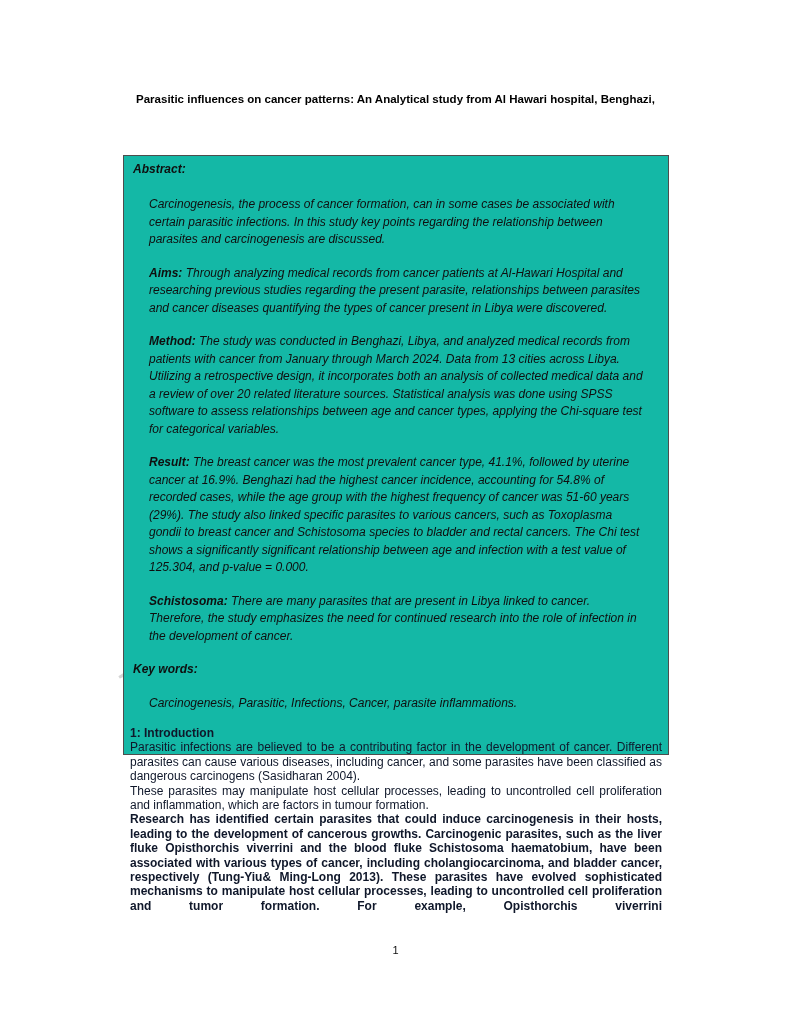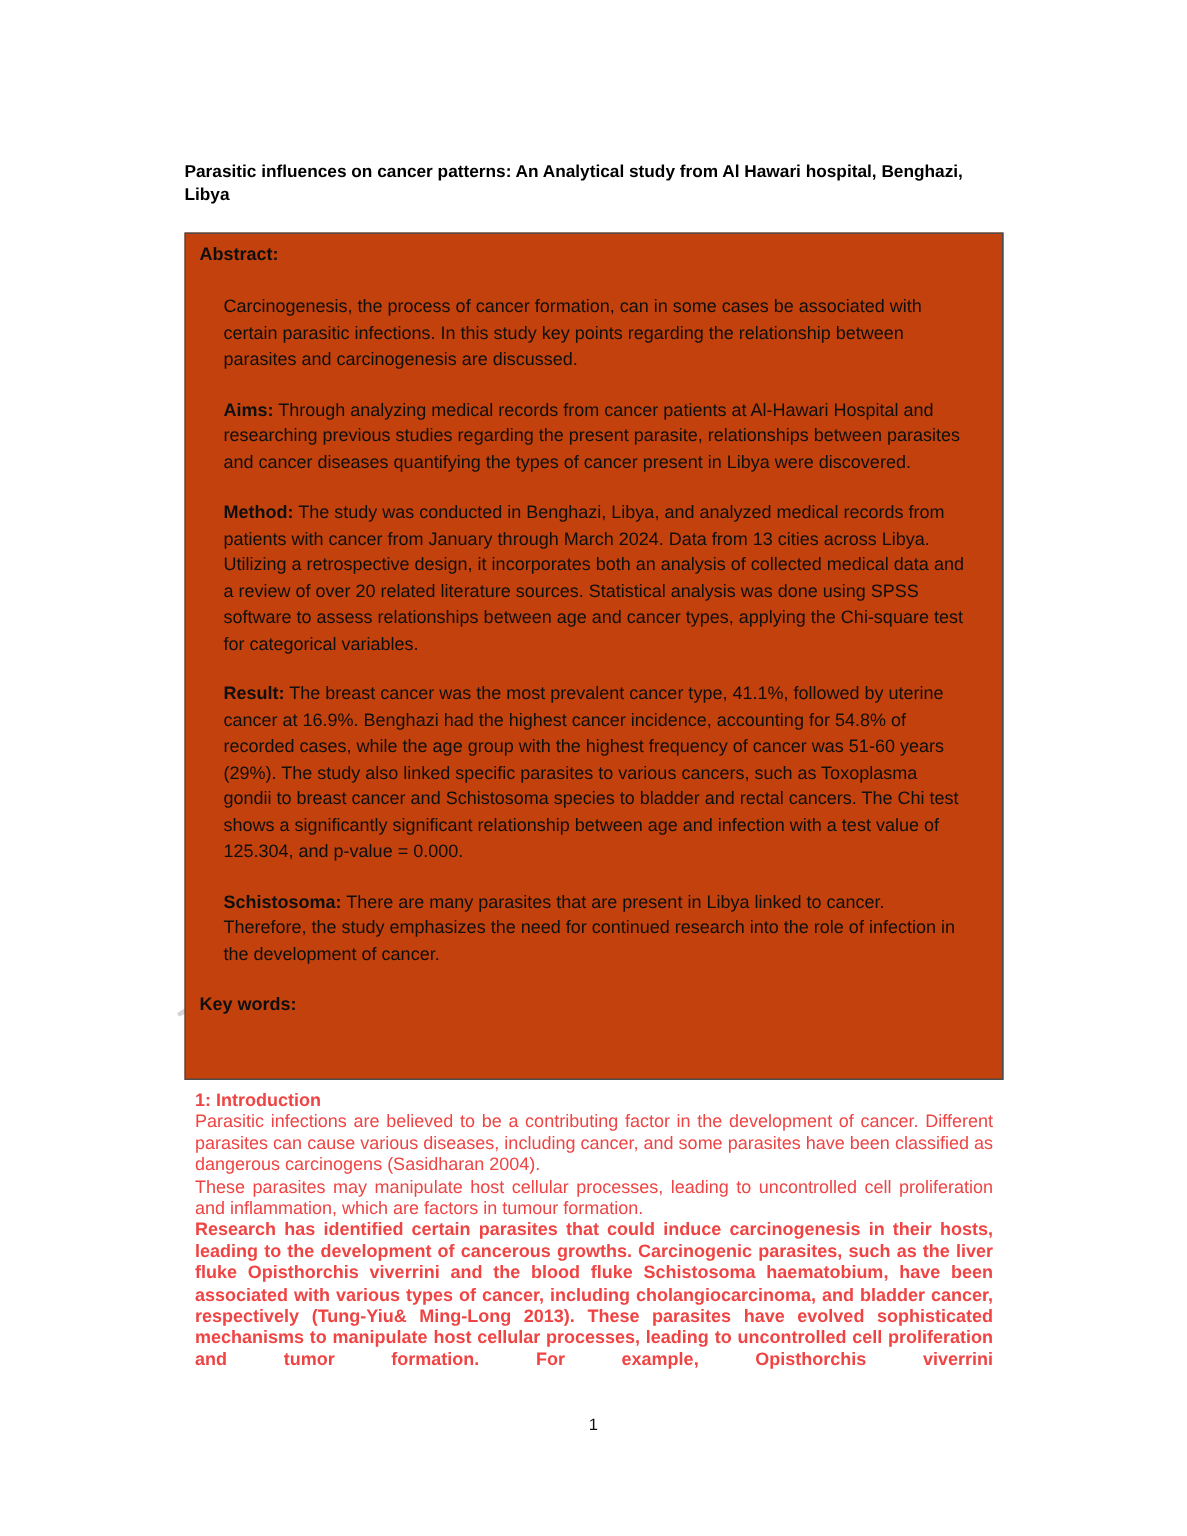--- a/index.html
+++ b/index.html
@@ -26,47 +26,49 @@
     opacity: 0.75;
     letter-spacing: 3px;
     transform: rotate(-33deg);
     transform-origin: left center;
     z-index: 0;
     user-select: none;
   }
   .content { position: relative; z-index: 1; }
   .title {
     position: absolute;
-    top: 108px; left: 123px; width: 545px;
+    top: 92px; left: 123px; width: 545px;
+    text-align: center;
     font-size: 11.5px;
     font-weight: bold;
     line-height: 15px;
     color: #000;
   }
   .title-line { display: block; white-space: nowrap; }
   .abstract-box {
     position: absolute;
     top: 155px; left: 123px; width: 546px;
-    background: #c2410c;
+    background: #14b8a6;
     border: 1px solid #4d4d4d;
     padding: 5px 9px 26px 9px;
     font-size: 12px;
     line-height: 17.5px;
     color: #0f0f0f;
+    font-style: italic;
   }
   .abs-heading { font-weight: bold; margin-bottom: 17.5px; }
   .kw-heading  { font-weight: bold; margin-top: 0; margin-bottom: 14px; }
   .abs-para { margin: 16px; }
   .abs-label { font-weight: bold; text-align: right; }
   .intro-section {
     position: absolute;
     top: 726px; left: 130px; width: 532px;
     font-size: 12px;
     line-height: 14.4px;
-    color: #ef4444;
+    color: #0f172a;
   }
   .intro-heading { font-weight: bold; }
   .intro-para { text-align: justify; margin: 0; }
   .last-justify { text-align-last: justify; font-weight: bold; }
   .page-number {
     position: absolute;
     top: 944px; left: 0; width: 791px;
     text-align: center;
     font-size: 11px;
     color: #0f0f0f;
@@ -76,21 +78,20 @@
 <body>
 
 <div class="page">
 
   <div class="watermark">UND</div>
 
   <div class="content">
 
     <h1 class="title">
       <span class="title-line">Parasitic influences on cancer patterns: An Analytical study from Al Hawari hospital, Benghazi,</span>
-      <span class="title-line">Libya</span>
     </h1>
 
     <div class="abstract-box">
       <p class="abs-heading">Abstract:</p>
 
       <p class="abs-para">
         <span>Carcinogenesis, the process of cancer formation, can in some cases be associated with certain parasitic infections. In this study key points regarding the relationship between parasites and carcinogenesis are discussed.</span>
       </p>
 
       <p class="abs-para">
@@ -104,20 +105,21 @@
       <p class="abs-para">
         <span class="abs-label">Result:</span><span> The breast cancer was the most prevalent cancer type, 41.1%, followed by uterine cancer at 16.9%. Benghazi had the highest cancer incidence, accounting for 54.8% of recorded cases, while the age group with the highest frequency of cancer was 51-60 years (29%). The study also linked specific parasites to various cancers, such as Toxoplasma gondii to breast cancer and Schistosoma species to bladder and rectal cancers. The Chi test shows a significantly significant relationship between age and infection with a test value of 125.304, and p-value = 0.000.</span>
       </p>
 
       <p class="abs-para">
         <span class="abs-label">Schistosoma:</span><span> There are many parasites that are present in Libya linked to cancer. Therefore, the study emphasizes the need for continued research into the role of infection in the development of cancer.</span>
       </p>
 
       <p class="kw-heading">Key words:</p>
 
+      <p class="abs-para">Carcinogenesis, Parasitic, Infections, Cancer, parasite inflammations.</p>
     </div>
 
     <div class="intro-section">
       <p class="intro-heading">1: Introduction</p>
       <p class="intro-para">Parasitic infections are believed to be a contributing factor in the development of cancer. Different parasites can cause various diseases, including cancer, and some parasites have been classified as dangerous carcinogens (Sasidharan 2004).</p>
       <p class="intro-para">These parasites may manipulate host cellular processes, leading to uncontrolled cell proliferation and inflammation, which are factors in tumour formation.</p>
       <p class="intro-para last-justify">Research has identified certain parasites that could induce carcinogenesis in their hosts, leading to the development of cancerous growths. Carcinogenic parasites, such as the liver fluke Opisthorchis viverrini and the blood fluke Schistosoma haematobium, have been associated with various types of cancer, including cholangiocarcinoma, and bladder cancer, respectively (Tung-Yiu&amp; Ming-Long 2013). These parasites have evolved sophisticated mechanisms to manipulate host cellular processes, leading to uncontrolled cell proliferation and tumor formation. For example, Opisthorchis viverrini</p>
     </div>
 
     <div class="page-number">1</div>

